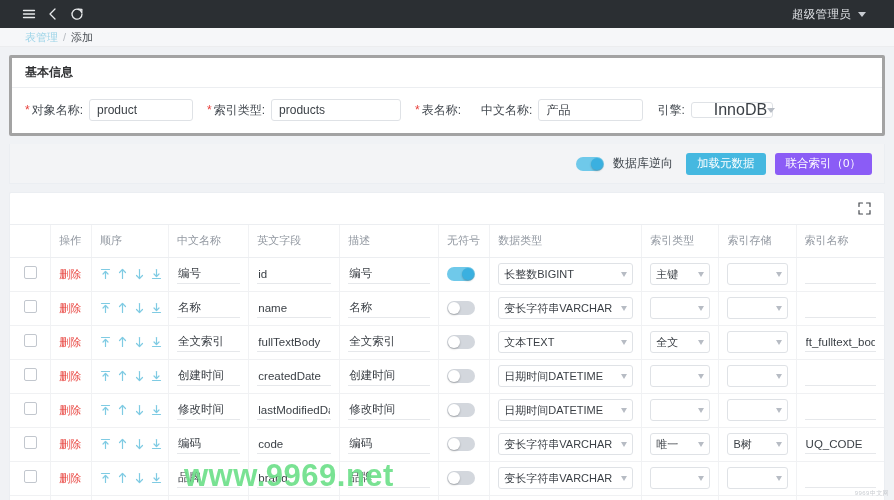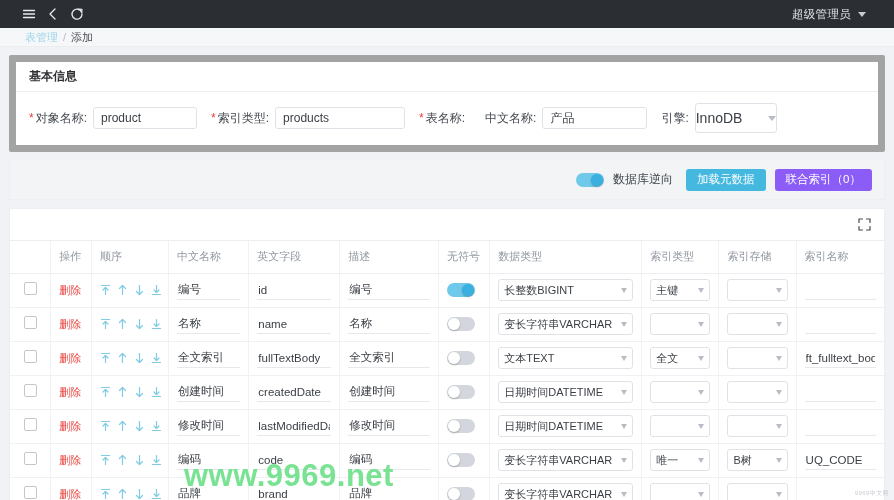--- a/index.html
+++ b/index.html
@@ -33,21 +33,21 @@
     height: 19px; background: #f6f7f9; display: flex; align-items: center;
     padding: 0 25px; font-size: 11px; gap: 5px; border-bottom: 1px solid #ecedef;
   }
   .bc-link { color: #9ed4e8; cursor: pointer; }
   .bc-sep { color: #b8bcc2; }
   .bc-current { color: #4a4f55; }
 
   
   .card {
     background: #fff; margin: 8px 9px 0 9px;
-    border: 7px solid #a3a3a3; border-radius: 2px;
+    border: 3px solid #a3a3a3; border-radius: 2px;
   }
   .card-head {
     height: 30px; display: flex; align-items: center; padding: 0 13px;
     font-weight: bold; font-size: 12px; color: #303133;
     border-bottom: 1px solid #eceef1;
   }
   .card-body { padding: 11px 13px 12px 13px; }
 
   
   .form-row { display: flex; align-items: center; }
@@ -58,23 +58,23 @@
     height: 22px; border: 1px solid #dfe2e6; border-radius: 3px;
     background: #fff; padding: 0 7px; font-size: 12px; color: #3a3f45;
     font-family: inherit; outline: none;
   }
   .finput::placeholder { color: #c0c4cc; }
   .w-obj { width: 104px; }
   .w-plural { width: 130px; }
   .w-table { width: 110px; }
   .w-cn { width: 105px; }
   .sel-engine {
-    width: 82px; height: 30px; border: 1px solid #dfe2e6; border-radius: 3px;
-    background: #fff; display: flex; align-items: center; padding: 0 0;
-    font-size: 14px; color: #3a3f45; cursor: pointer;
+    width: 82px; height: 16px; border: 1px solid #dfe2e6; border-radius: 3px;
+    background: #fff; display: flex; align-items: center; padding: 0 22px;
+    font-size: 16px; color: #3a3f45; cursor: pointer;
   }
   .sel-engine .cd {
     margin-left: auto; width: 0; height: 0;
     border-left: 4px solid transparent; border-right: 4px solid transparent;
     border-top: 5px solid #b7bcc4;
   }
 
   
   .actionbar {
     margin: 8px 9px 0 9px; background: #f3f4f6;

